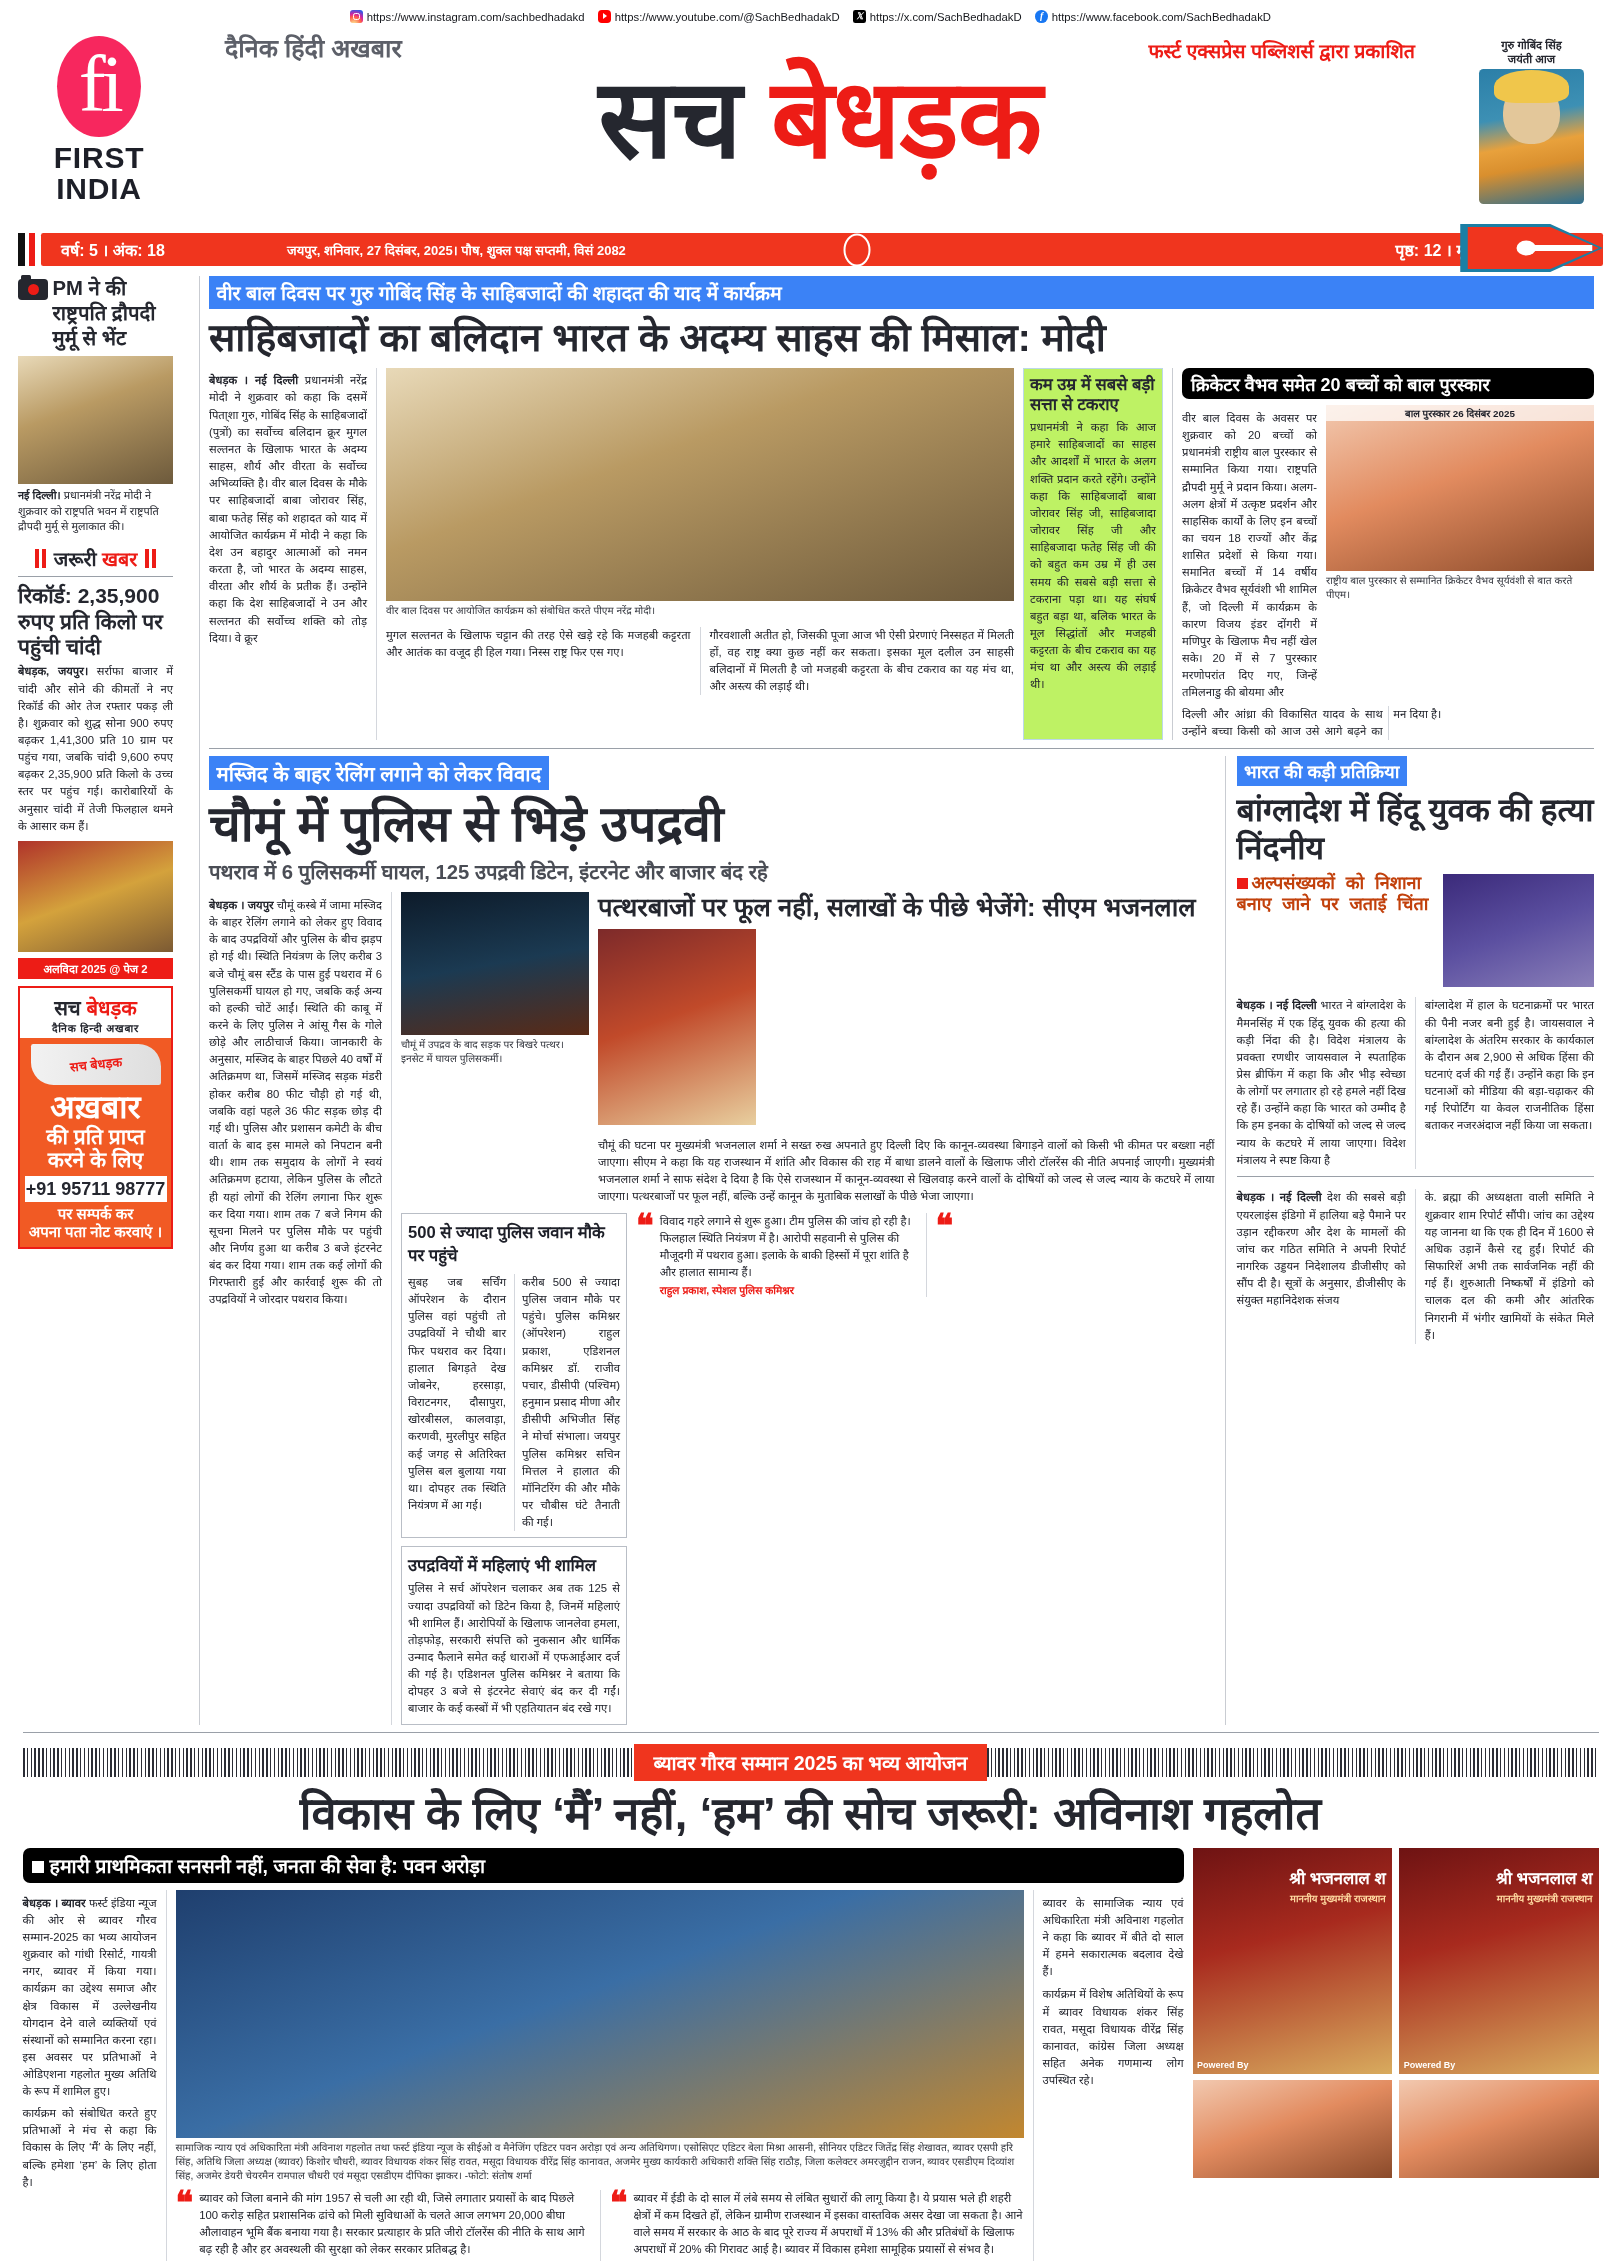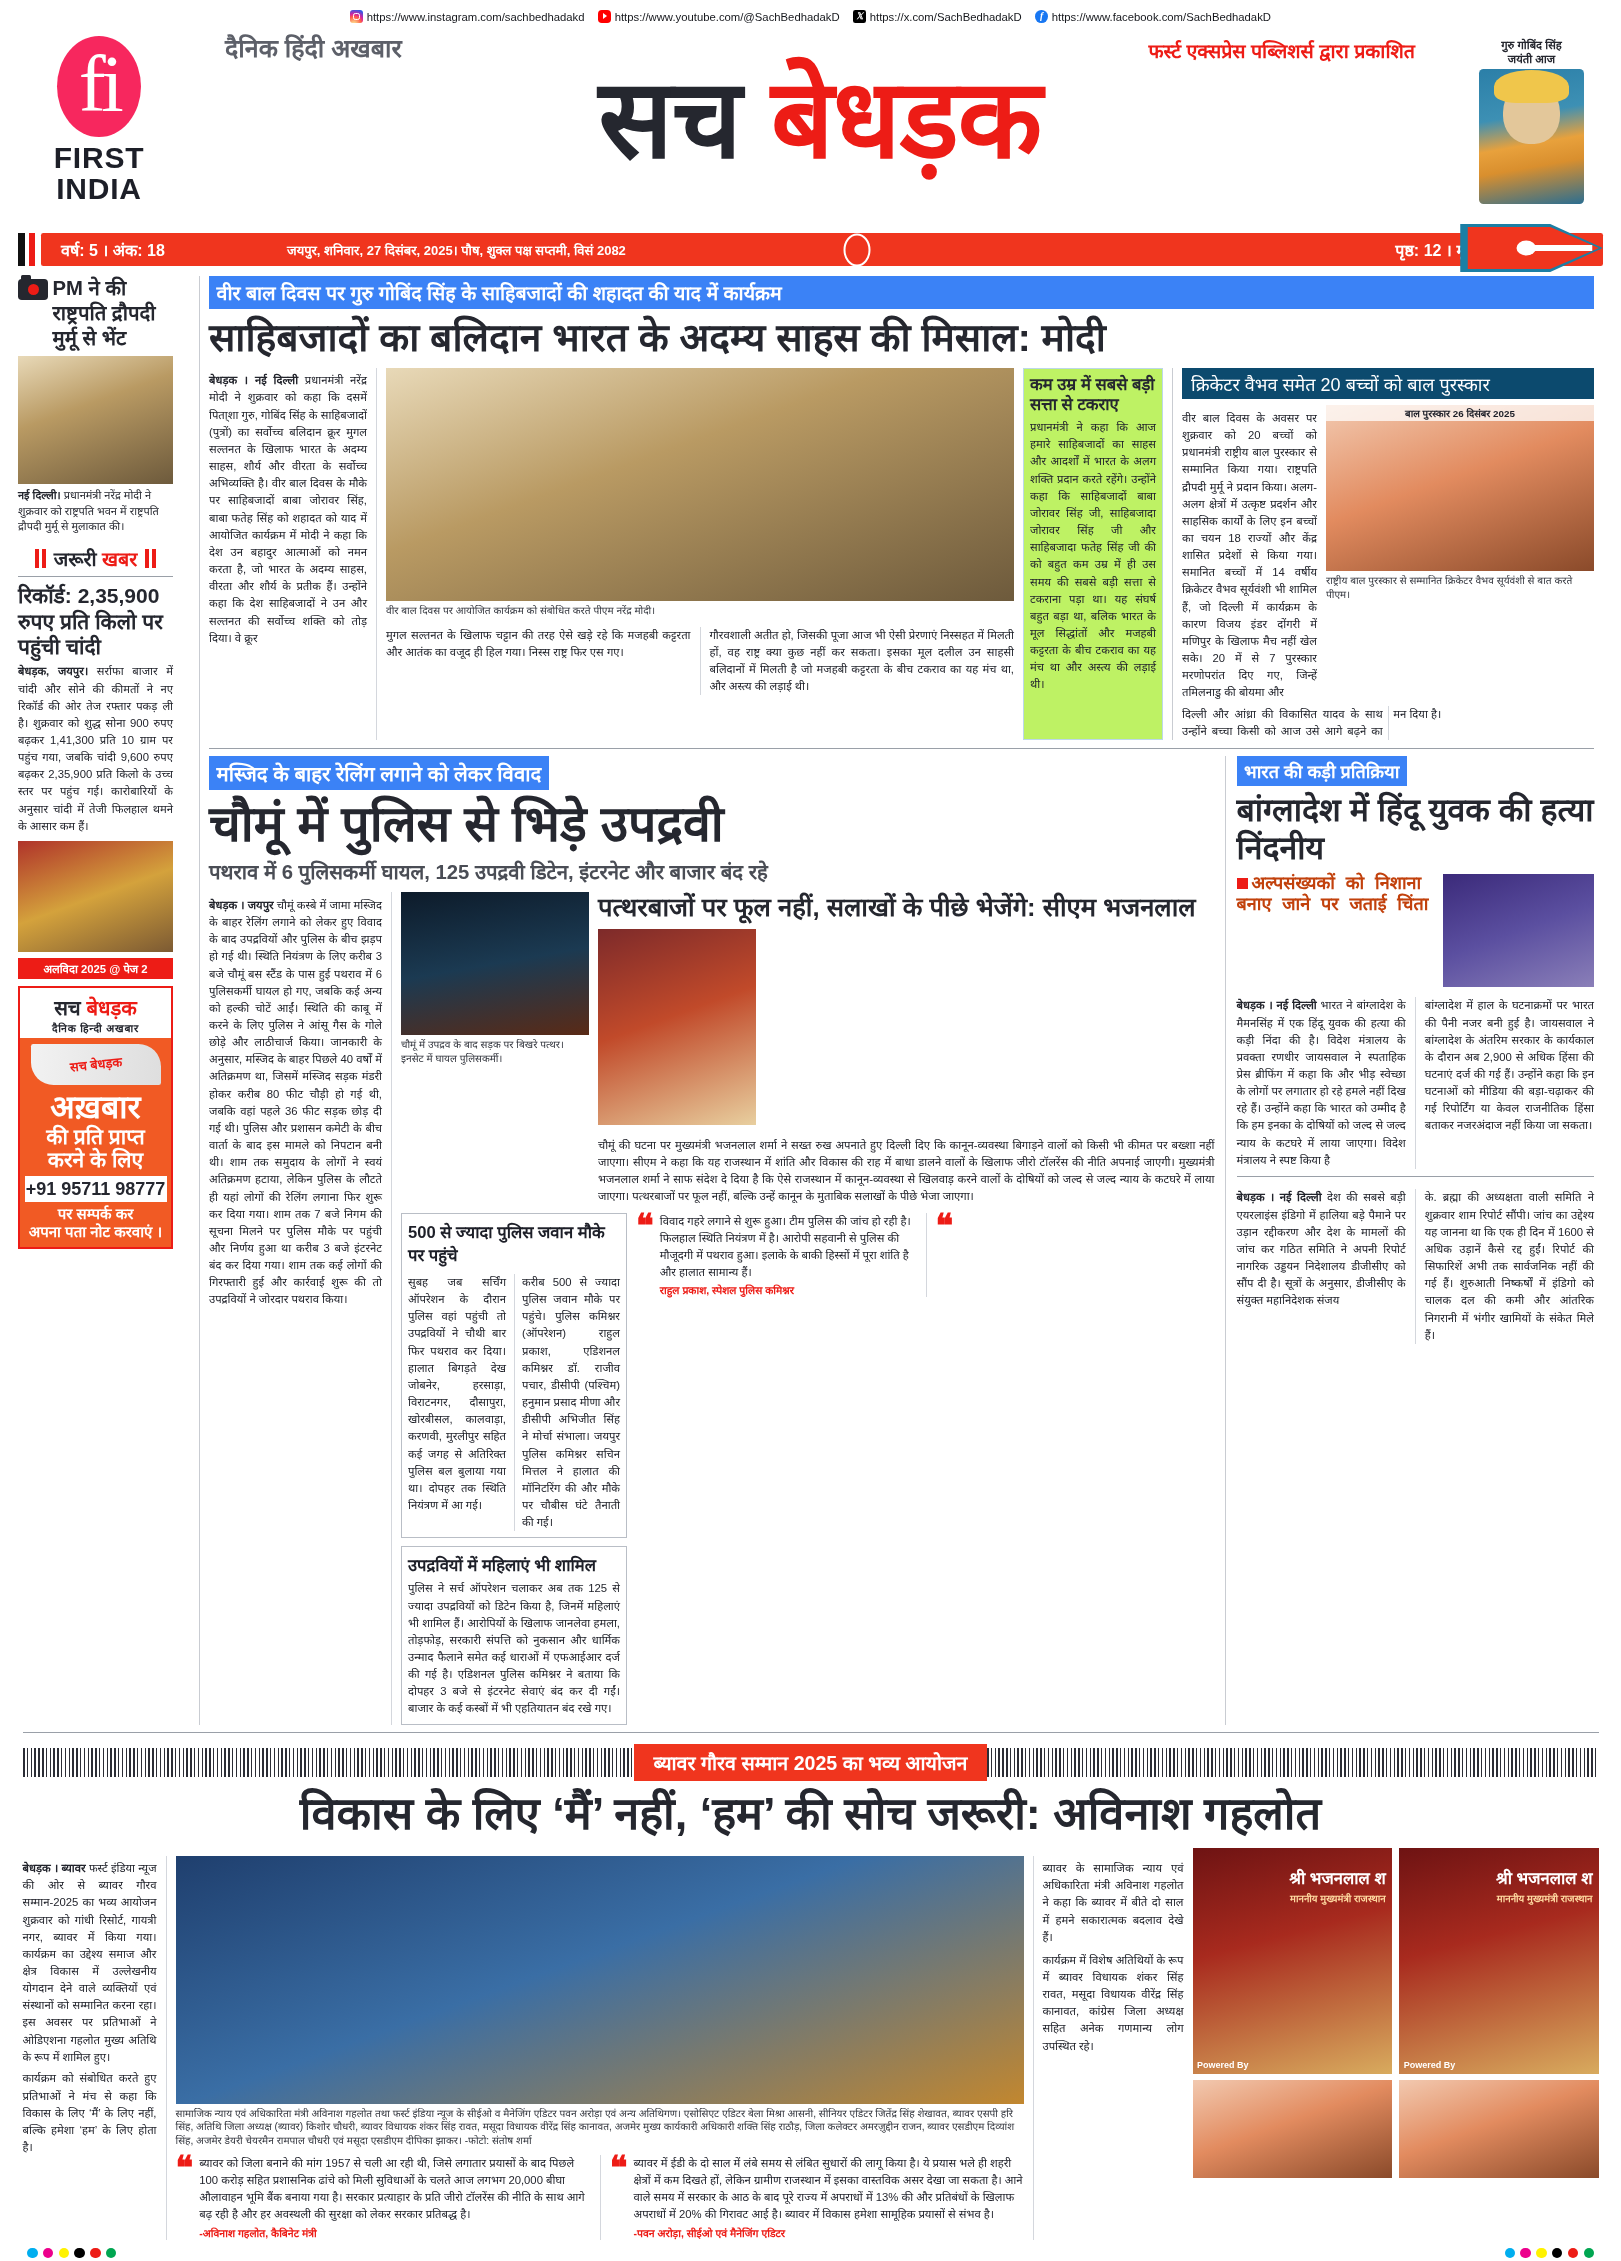--- a/index.html
+++ b/index.html
@@ -132,21 +132,21 @@
   .ad-paper span { position:absolute; left:50%; top:50%; transform:translate(-50%,-50%) rotate(-6deg);
                    font-size:12.8px; font-weight:800; color:#ED1C16; white-space:nowrap;}
   .ad-big { color:#fff; font-size: 32px; font-weight:800; line-height:1.06; }
   .ad-mid { color:#fff; font-size: 21px; font-weight:800; line-height:1.12; }
   .ad-phone { background:#fff; color:#25272F; font-size: 18px; font-weight:800; margin: 4.5px 4.5px 3px;
               padding: 2.3px 0; }
   .ad-foot { color:#fff; font-size: 15px; font-weight:700; line-height:1.2; padding: 0 3px 3px; }
 
   
   .kicker-red { background:#3b82f6; color:#fff; font-size:19.6px; font-weight:800; padding: 3px 7.5px; }
-  .kicker-blue { background:#0c4a6e; color:#fff; font-size:18px; font-weight:400; padding:3.8px 9px; }
+  .kicker-blue { background:#000000; color:#fff; font-size:18px; font-weight:700; padding:3.8px 9px;border-radius:7px; }
   .h-mega { font-size: 39px; font-weight: 800; line-height:1.16; color:#25272F; margin-top: 6px; }
   .h-giant { font-size: 50px; font-weight: 800; line-height:1.12; color:#25272F; }
   .h-sub { font-size: 20.3px; font-weight:700; color:#4a4d55; margin-top: 4.5px; }
   .h-med { font-size: 25.6px; font-weight:800; line-height:1.18; color:#25272F; }
   .h-sm { font-size: 19.6px; font-weight:800; line-height:1.2; color:#c2410c;font-family:Liberation Mono, monospace; }
 
   .sidebox { background:#bef264; border:0.8px solid #bcd8e8; padding: 6px; }
   .sidebox h4 { font-size: 16.6px; font-weight:800; line-height:1.2; color:#25272F; }
 
   hr.rule { border:0; border-top:1.5px solid #9aa0a8; margin: 7.5px 0; }
@@ -468,20 +468,23 @@
       <span class="hatch"></span>
       <span class="bottom-kicker">ब्यावर गौरव सम्मान 2025 का भव्य आयोजन</span>
       <span class="hatch"></span>
     </div>
 
     <div class="h-giant" style="text-align:center;font-size:45px;margin-top:7.5px;">विकास के लिए ‘मैं’ नहीं, ‘हम’ की सोच जरूरी: अविनाश गहलोत</div>
 
     <div style="display:flex;gap:9px;margin-top:9px;">
 
       <div style="flex:1 1 auto;">
+        <div class="kicker-blue" style="font-size:19.6px;">
+          <span style="display:inline-block;width:12px;height:12px;background:#fff;margin-right:6px;"></span><span>हमारी प्राथमिकता सनसनी नहीं, जनता की सेवा है: पवन अरोड़ा</span>
+        </div>
 
         <div style="display:flex;gap:9px;margin-top:7.5px;">
           <div style="width:134px;flex:0 0 auto;">
             <div class="body-txt">
               <b>बेधड़क । ब्यावर</b>
               <span>फर्स्ट इंडिया न्यूज की ओर से ब्यावर गौरव सम्मान-2025 का भव्य आयोजन शुक्रवार को गांधी रिसोर्ट, गायत्री नगर, ब्यावर में किया गया। कार्यक्रम का उद्देश्य समाज और क्षेत्र विकास में उल्लेखनीय योगदान देने वाले व्यक्तियों एवं संस्थानों को सम्मानित करना रहा। इस अवसर पर प्रतिभाओं ने ओडिएशना गहलोत मुख्य अतिथि के रूप में शामिल हुए।</span>
             </div>
             <div class="body-txt" style="margin-top:4.5px;">कार्यक्रम को संबोधित करते हुए प्रतिभाओं ने मंच से कहा कि विकास के लिए ‘मैं’ के लिए नहीं, बल्कि हमेशा ‘हम’ के लिए होता है।</div>
           </div>
 

